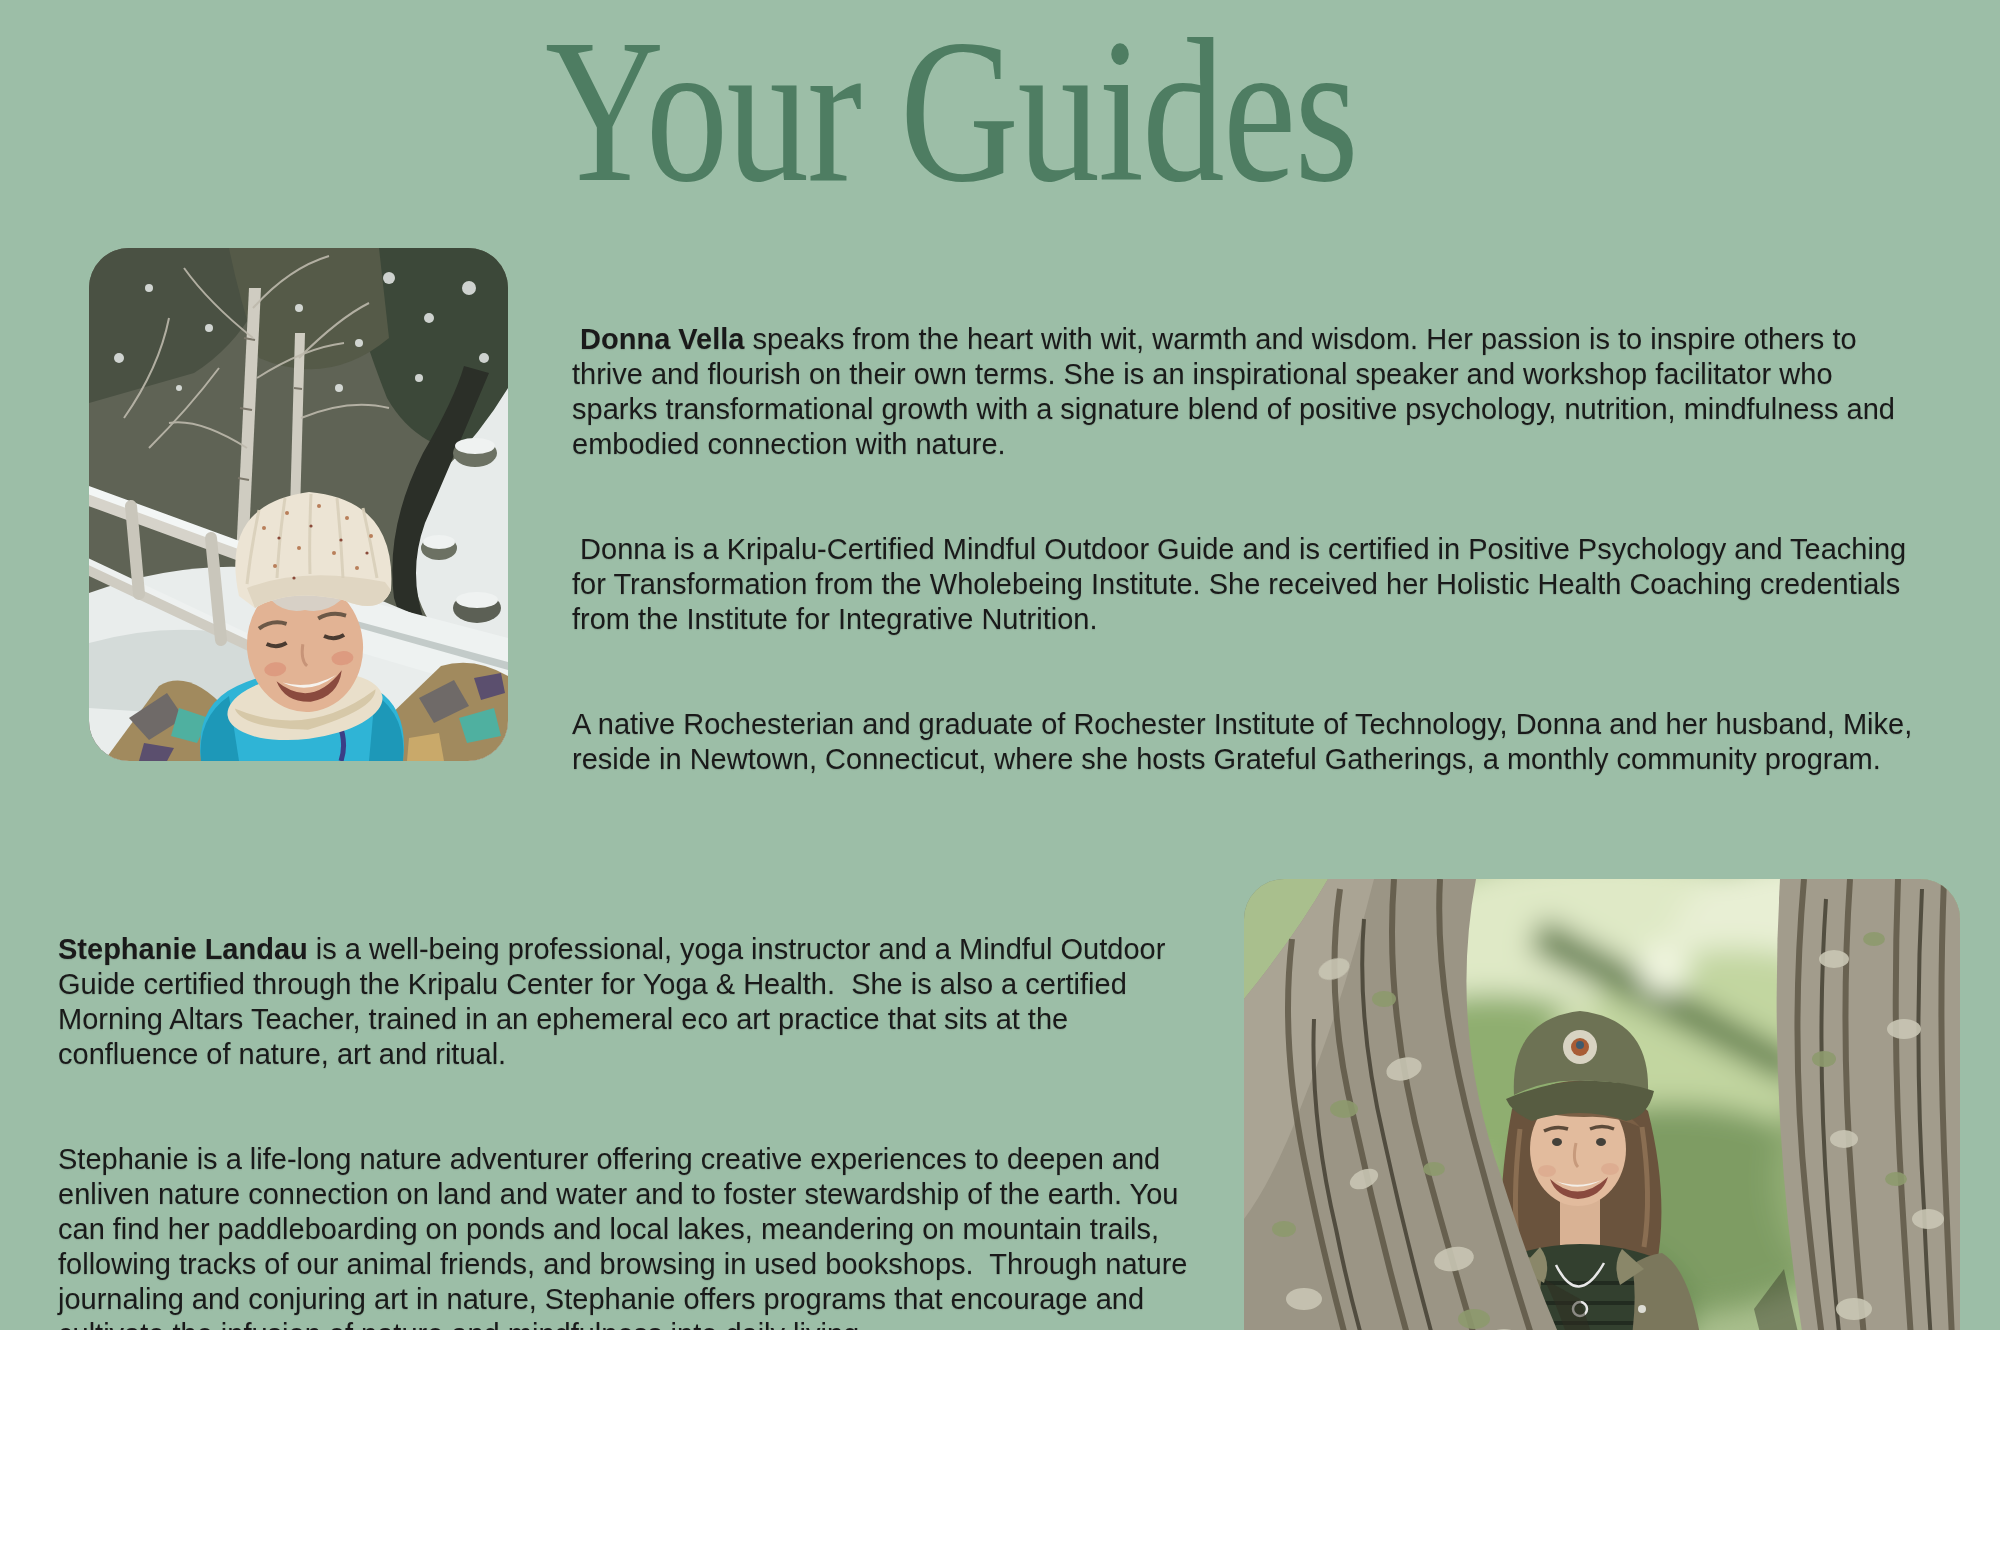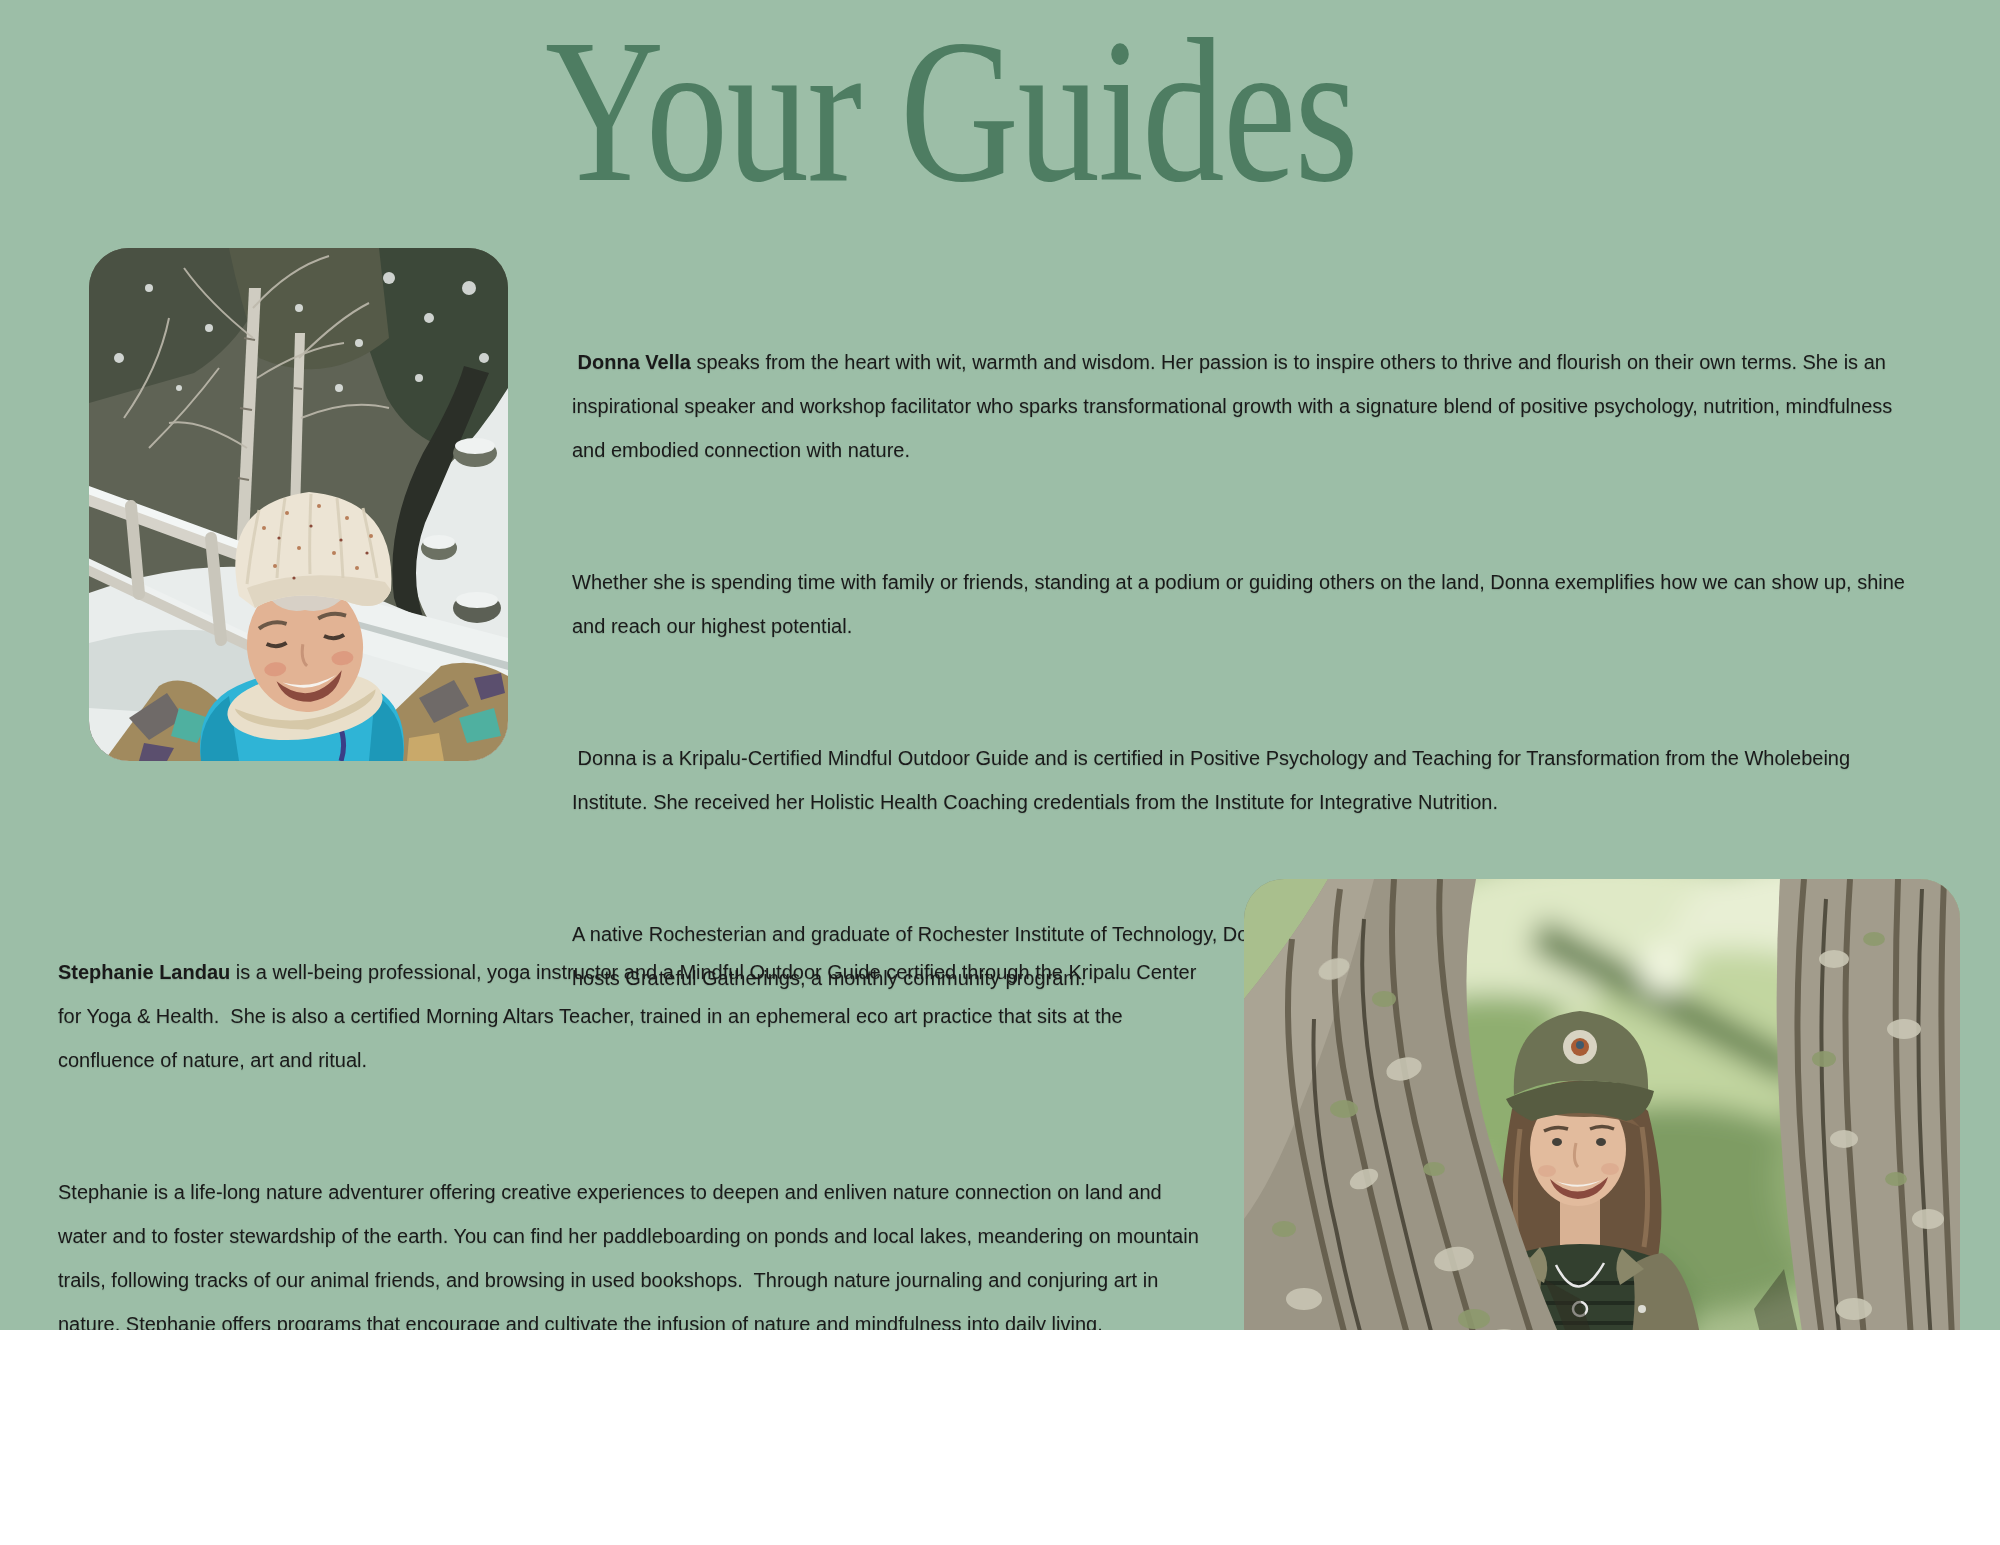--- a/index.html
+++ b/index.html
@@ -21,22 +21,22 @@
     font-size:206px;
     line-height:1;
     color:#4e7d62;
     letter-spacing:-0.01em;
     transform:scaleX(0.8);
     transform-origin:50% 0;
     white-space:nowrap;
   }
   .bio{
     position:absolute;
-    font-size:20px;
-    line-height:44px;
+    font-size:29px;
+    line-height:35px;
     white-space:pre-wrap;
     text-shadow:0 1px 1px rgba(35,55,42,.16);
   }
   .bio p{margin:0;}
   .bio .lead{font-weight:bold;}
   .bio-donna{left:572px; top:252px; width:1352px;}
   .bio-steph{left:58px;  top:862px; width:1145px;}
   .photo{
     position:absolute;
     border-radius:40px;
@@ -190,21 +190,20 @@
           <circle cx="222" cy="278" r="1.6"></circle>
           <circle cx="252" cy="292" r="1.6"></circle>
         <circle cx="205" cy="330" r="1.6"></circle>
           <circle cx="278" cy="305" r="1.6"></circle>
       </g>
     </svg>
   </figure>
 
   <div class="bio bio-donna">
     <p><span class="lead"> Donna Vella</span><span> speaks from the heart with wit, warmth and wisdom. Her passion is to inspire others to thrive and flourish on their own terms. She is an inspirational speaker and workshop facilitator who sparks transformational growth with a signature blend of positive psychology, nutrition, mindfulness and embodied connection with nature.</span></p>
-    <p><span>Whether she is spending time with family or friends, standing at a podium or guiding others on the land, Donna exemplifies how we can show up, shine and reach our highest potential.</span></p>
     <p><span> Donna is a Kripalu-Certified Mindful Outdoor Guide and is certified in Positive Psychology and Teaching for Transformation from the Wholebeing Institute. She received her Holistic Health Coaching credentials from the Institute for Integrative Nutrition.</span></p>
     <p><span>A native Rochesterian and graduate of Rochester Institute of Technology, Donna and her husband, Mike, reside in Newtown, Connecticut, where she hosts Grateful Gatherings, a monthly community program.</span></p>
   </div>
 
   <div class="bio bio-steph">
     <p><span class="lead">Stephanie Landau</span><span> is a well-being professional, yoga instructor and a Mindful Outdoor Guide certified through the Kripalu Center for Yoga &amp; Health.  She is also a certified Morning Altars Teacher, trained in an ephemeral eco art practice that sits at the confluence of nature, art and ritual.</span></p>
     <p><span>Stephanie is a life-long nature adventurer offering creative experiences to deepen and enliven nature connection on land and water and to foster stewardship of the earth. You can find her paddleboarding on ponds and local lakes, meandering on mountain trails, following tracks of our animal friends, and browsing in used bookshops.  Through nature journaling and conjuring art in nature, Stephanie offers programs that encourage and cultivate the infusion of nature and mindfulness into daily living.</span></p>
     <p><span>Stephanie studied and lived in California and recently left the suburbs of New York City for the woods of western Massachusetts where she resides with her husband Ken and their Cairn Terrier, Jesse.</span></p>
   </div>
 

